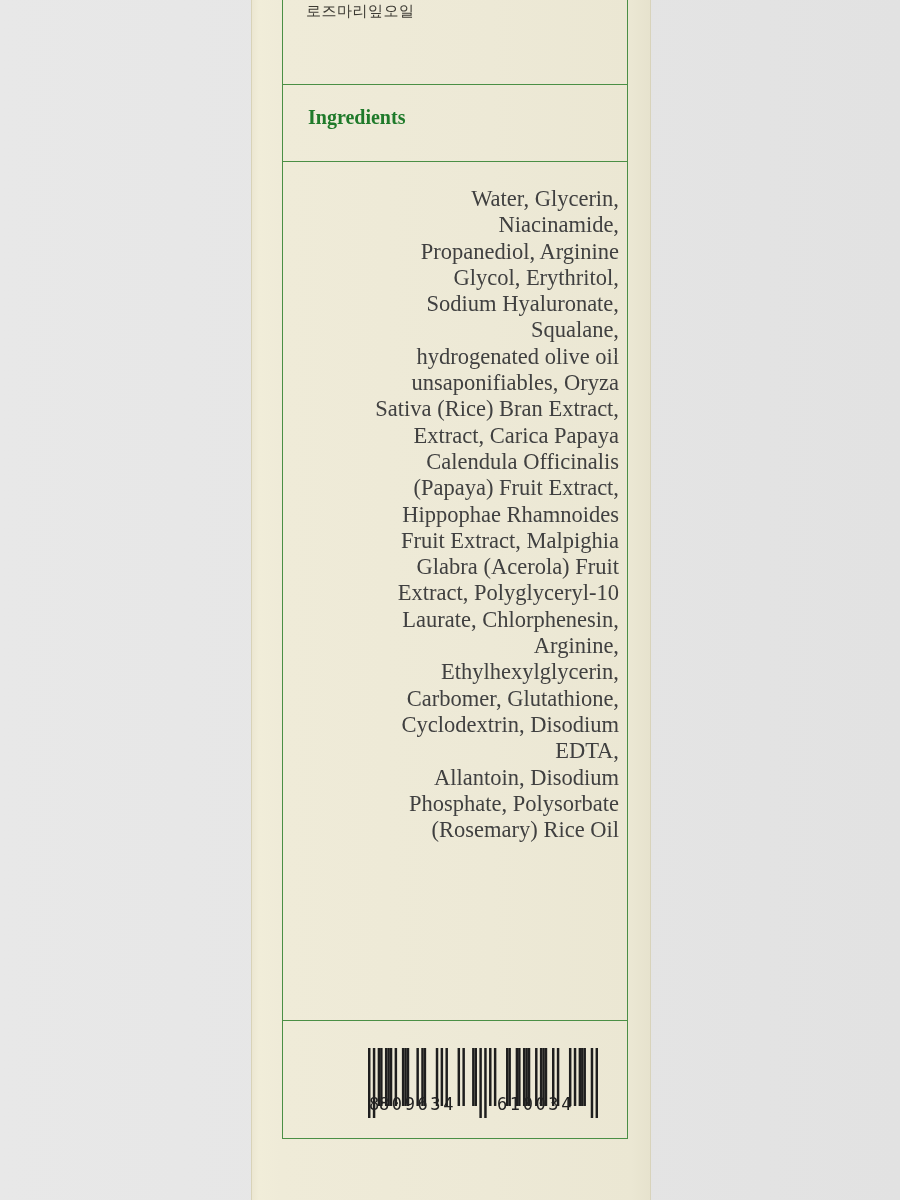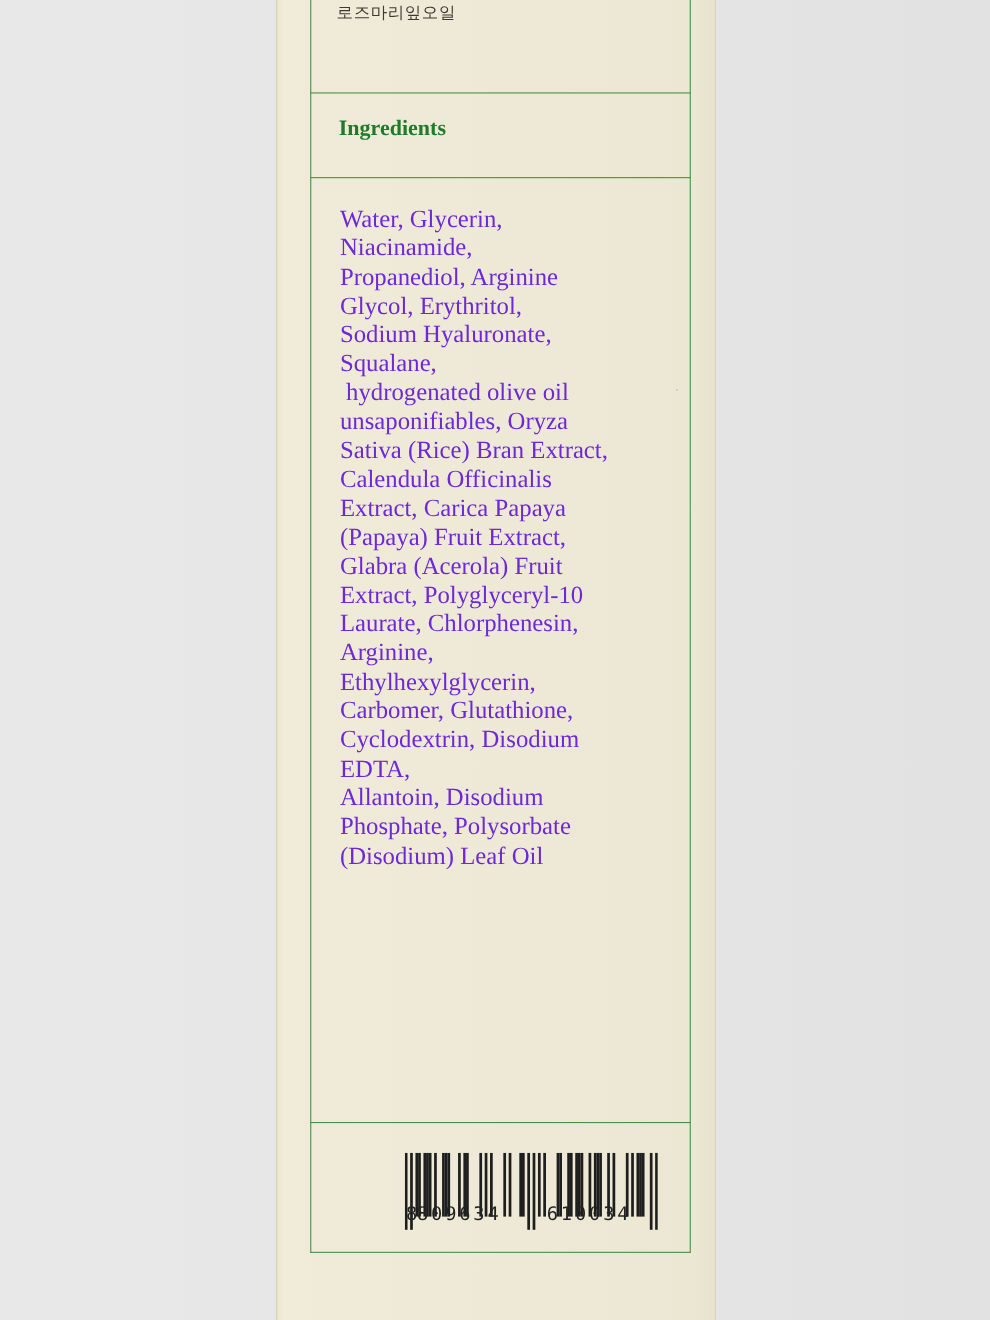--- a/index.html
+++ b/index.html
@@ -32,22 +32,22 @@
       position: absolute; left: 306px; top: 2px;
       font-family: "DejaVu Sans", sans-serif;
       font-size: 15px; color: #3c3a33; letter-spacing: 0.5px;
     }
     .heading {
       position: absolute; left: 308px; top: 106px;
       font-size: 20px; font-weight: bold; color: #1f7a2a;
     }
     .ingredients {
       position: absolute; left: 309px; top: 186px; width: 310px;
-      font-size: 22.5px; line-height: 26.3px; color: #6d28d9;
-      margin: 0; padding: 0; list-style: none;
+      font-size: 22.5px; line-height: 26.3px; color: #404040;
+      margin: 0; padding: 0; list-style: none; text-align: right;
     }
     .ingredients li { white-space: nowrap; }
     .barcode {
       position: absolute; left: 368px; top: 1048px; width: 230px; height: 80px;
     }
     .barcode-digits {
       position: absolute; top: 1094px;
       font-family: "DejaVu Sans Mono", monospace;
       font-size: 17px; color: #222; letter-spacing: 2.6px;
     }
@@ -72,34 +72,36 @@
 <ul class="ingredients" id="ingredients-list">
     <li style="white-space: pre;">Water, Glycerin,</li>
     <li style="white-space: pre;">Niacinamide,</li>
     <li style="white-space: pre;">Propanediol, Arginine</li>
     <li style="white-space: pre;">Glycol, Erythritol,</li>
     <li style="white-space: pre;">Sodium Hyaluronate,</li>
     <li style="white-space: pre;">Squalane,</li>
     <li style="white-space: pre;"> hydrogenated olive oil</li>
     <li style="white-space: pre;">unsaponifiables, Oryza</li>
     <li style="white-space: pre;">Sativa (Rice) Bran Extract,</li>
+    <li style="white-space: pre;">Extract, Carica Papaya</li>
     <li style="white-space: pre;">Calendula Officinalis</li>
-    <li style="white-space: pre;">Extract, Carica Papaya</li>
     <li style="white-space: pre;">(Papaya) Fruit Extract,</li>
+    <li style="white-space: pre;">Hippophae Rhamnoides</li>
+    <li style="white-space: pre;">Fruit Extract, Malpighia</li>
     <li style="white-space: pre;">Glabra (Acerola) Fruit</li>
     <li style="white-space: pre;">Extract, Polyglyceryl-10</li>
     <li style="white-space: pre;">Laurate, Chlorphenesin,</li>
     <li style="white-space: pre;">Arginine,</li>
     <li style="white-space: pre;">Ethylhexylglycerin,</li>
     <li style="white-space: pre;">Carbomer, Glutathione,</li>
     <li style="white-space: pre;">Cyclodextrin, Disodium</li>
     <li style="white-space: pre;">EDTA,</li>
     <li style="white-space: pre;">Allantoin, Disodium</li>
     <li style="white-space: pre;">Phosphate, Polysorbate</li>
-    <li style="white-space: pre;">(Disodium) Leaf Oil</li>
+    <li style="white-space: pre;">(Rosemary) Rice Oil</li>
   </ul>
 
 <div class="dot"></div>
 
 <svg class="barcode" id="barcode" viewBox="0 0 230 80" preserveAspectRatio="none">
     <rect x="0.00" y="0" width="2.47" height="70" fill="#1e1e1e"></rect>
     <rect x="4.84" y="0" width="2.47" height="70" fill="#1e1e1e"></rect>
     <rect x="9.68" y="0" width="2.47" height="58" fill="#1e1e1e"></rect>
     <rect x="12.11" y="0" width="2.47" height="58" fill="#1e1e1e"></rect>
     <rect x="16.95" y="0" width="2.47" height="58" fill="#1e1e1e"></rect>

